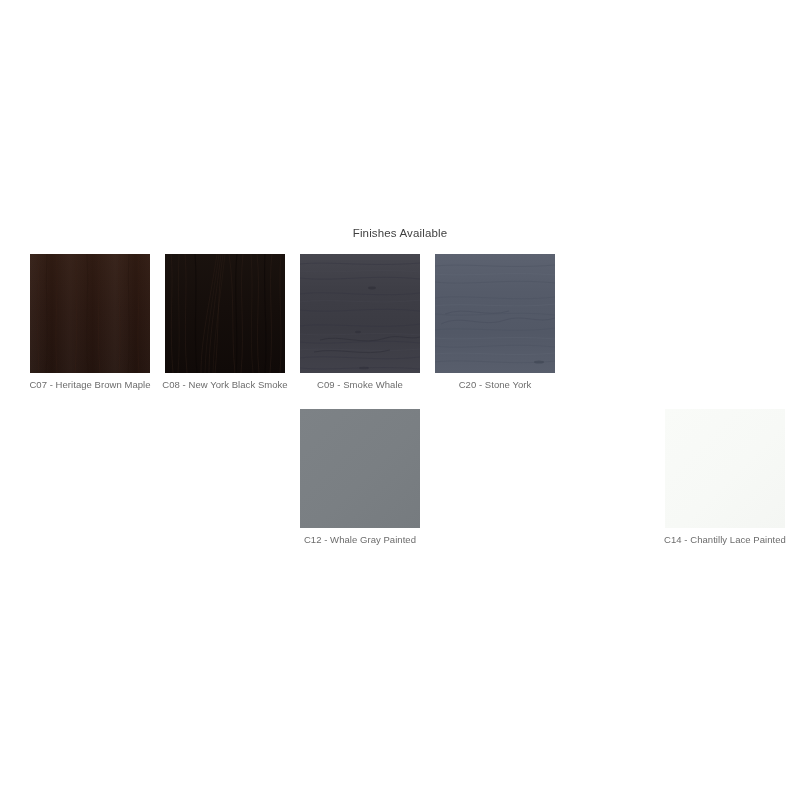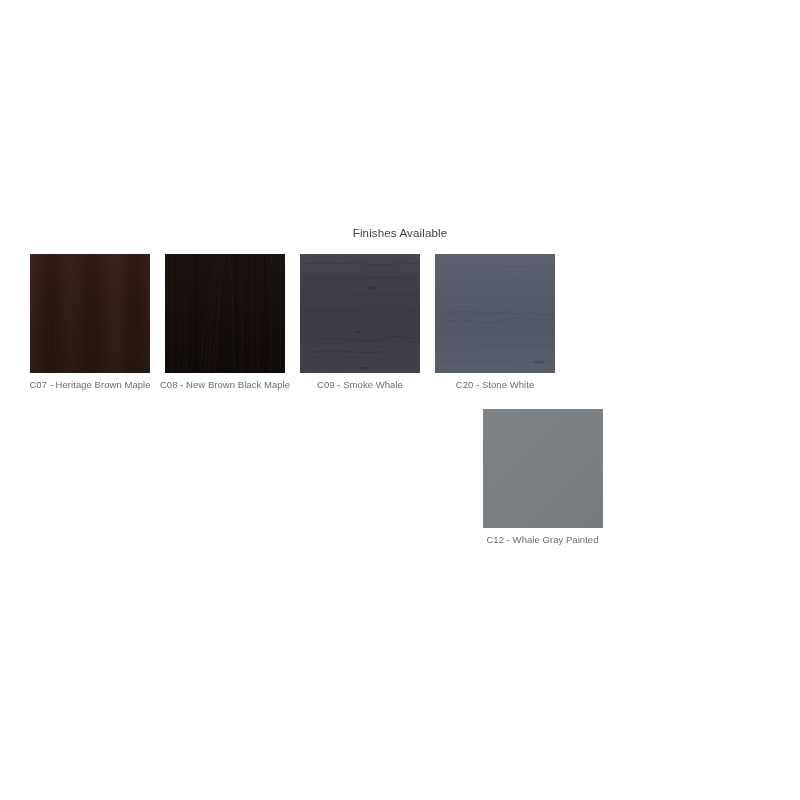--- a/index.html
+++ b/index.html
@@ -47,21 +47,21 @@
     width: 800px;
   }
   .swatch-row {
     display: flex;
     flex-direction: row;
     justify-content: flex-start;
     width: 800px;
     height: 155px;
   }
   .swatch-row.row-centered {
-    justify-content: center;
+    justify-content: space-between;
     padding-left: 270px;
     box-sizing: border-box;
   }
   .swatch-cell {
     width: 120px;
     margin-right: 15px;
     display: flex;
     flex-direction: column;
     align-items: center;
   }
@@ -154,21 +154,21 @@
                 <path d="M86 0 C89 40, 84 80, 88 119"></path>
               </g>
               <g stroke="#0a0605" stroke-width="1.1" fill="none" opacity="0.5">
                 <path d="M30 0 C33 38, 28 78, 32 119"></path>
                 <path d="M72 0 C68 36, 74 76, 71 119"></path>
                 <path d="M100 0 C98 40, 103 80, 100 119"></path>
               </g>
             </svg>
           </div>
         </div>
-        <div class="swatch-label">C08 - New Brown Black Maple</div>
+        <div class="swatch-label">C08 - New York Black Smoke</div>
       </div>
 
       <div class="swatch-cell">
         <div class="swatch-chip" style="background:
                linear-gradient(180deg, #46464e 0%, #3e3e46 30%, #3b3b43 62%, #41414a 100%);">
           <div class="grain">
             <svg width="120" height="119" viewBox="0 0 120 119" preserveAspectRatio="none">
               <g stroke="#343440" stroke-width="0.8" fill="none" opacity="0.55">
                 <path d="M0 10 C30 7, 70 13, 120 9"></path>
                 <path d="M0 24 C34 28, 72 20, 120 25"></path>
@@ -219,33 +219,39 @@
                 <path d="M0 100 C30 97, 76 103, 120 99"></path>
               </g>
               <g stroke="#454b5a" stroke-width="0.9" fill="none" opacity="0.5">
                 <path d="M6 70 C26 60, 48 74, 70 66 C88 60, 104 70, 120 64"></path>
                 <path d="M10 60 C30 52, 52 64, 74 57"></path>
               </g>
               <ellipse cx="104" cy="108" rx="5" ry="1.5" fill="#3e4452" opacity="0.6"></ellipse>
             </svg>
           </div>
         </div>
-        <div class="swatch-label">C20 - Stone White</div>
+        <div class="swatch-label">C20 - Stone York</div>
       </div>
 
 
 
     </div>
 
     <div class="swatch-row row-centered">
 
       <div class="swatch-cell">
         <div class="swatch-chip" style="background:
                linear-gradient(135deg, #7d8286 0%, #7a7f83 55%, #767b7f 100%);">
         </div>
         <div class="swatch-label">C12 - Whale Gray Painted</div>
       </div>
 
+      <div class="swatch-cell">
+        <div class="swatch-chip" style="background:
+               linear-gradient(135deg, #f9fbf8 0%, #f7f9f6 55%, #f4f6f3 100%);">
+        </div>
+        <div class="swatch-label">C14 - Chantilly Lace Painted</div>
+      </div>
 
     </div>
 
   </div>
 </div>
 
 </body></html>

